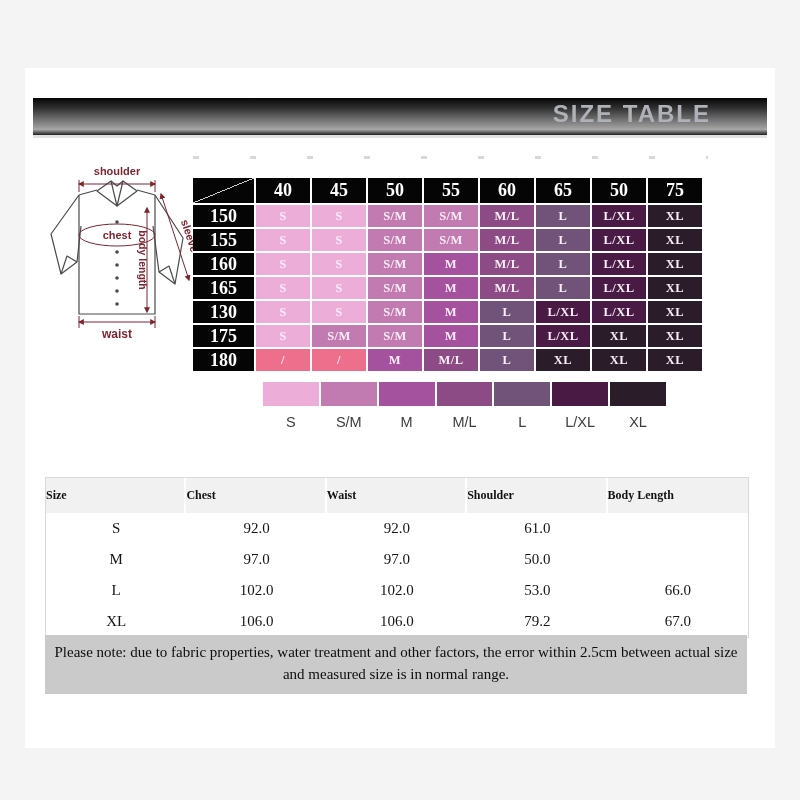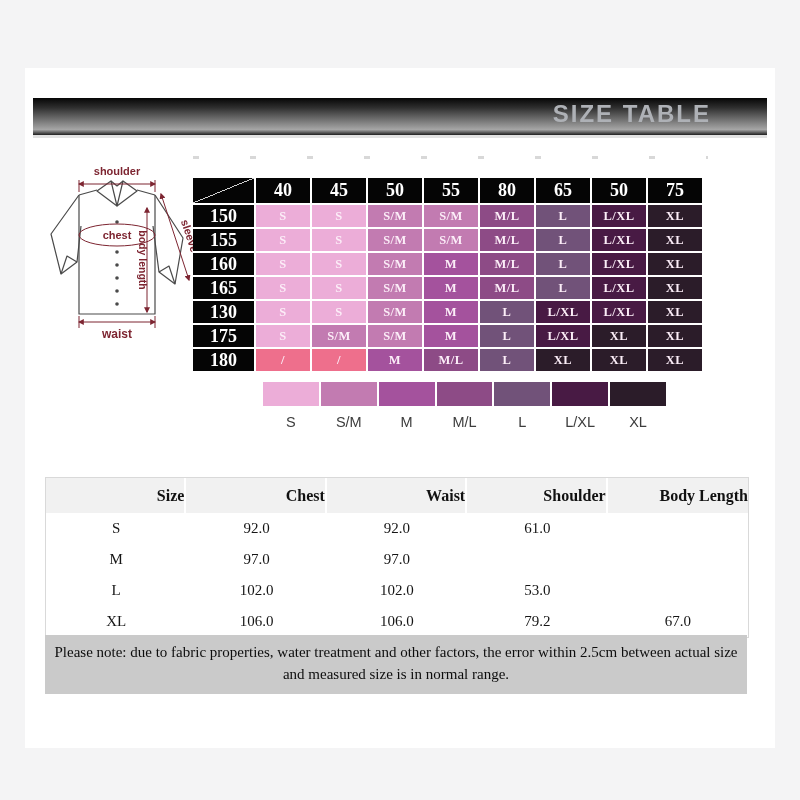--- a/index.html
+++ b/index.html
@@ -60,21 +60,21 @@
     font-family:"Liberation Sans",sans-serif;
   }
   
   .mtable-wrap{
     position:absolute;left:20px;top:409px;width:702px;
     border:1px solid #d9d9d9;background:#ffffff;
     font-family:"Liberation Serif",serif;
   }
   .mt-header{display:grid;grid-template-columns:repeat(5,1fr);background:#f1f1f1;}
   .mt-hcell{
-    height:35px;line-height:35px;text-align:right;font-weight:bold;font-size:16px;color:#111111;
+    height:35px;line-height:35px;text-align:left;font-weight:bold;font-size:12px;color:#111111;
     border-right:2px solid #ffffff;
   }
   .mt-hcell:last-child{border-right:none;}
   .mt-row{display:grid;grid-template-columns:repeat(5,1fr);}
   .mt-cell{height:31px;line-height:31px;text-align:center;font-size:15px;color:#151515;}
   .note{
     position:absolute;left:20px;top:567px;width:702px;
     background:#cacaca;color:#0d0d0d;text-align:center;
     font-family:"Liberation Serif",serif;font-size:15px;line-height:1.45;
     padding:7px 0 8px 0;
@@ -139,21 +139,21 @@
     <text x="102" y="98" font-size="10.5" text-anchor="middle" transform="rotate(90 102 98)">body length</text>
     <text x="80" y="176" font-size="12" text-anchor="middle">waist</text>
   </svg>
 
   <div class="matrix" id="matrix">
       <div class="mcell mhead mcorner"></div>
       <div class="mcell mhead">40</div>
       <div class="mcell mhead">45</div>
       <div class="mcell mhead">50</div>
       <div class="mcell mhead">55</div>
-      <div class="mcell mhead">80</div>
+      <div class="mcell mhead">60</div>
       <div class="mcell mhead">65</div>
       <div class="mcell mhead">50</div>
       <div class="mcell mhead">75</div>
       <div class="mcell mhead">150</div>
       <div class="mcell mval" style="background: rgb(236, 173, 216);">S</div>
       <div class="mcell mval" style="background: rgb(236, 173, 216);">S</div>
       <div class="mcell mval" style="background: rgb(194, 123, 177);">S/M</div>
       <div class="mcell mval" style="background: rgb(194, 123, 177);">S/M</div>
       <div class="mcell mval" style="background: rgb(141, 75, 134);">M/L</div>
       <div class="mcell mval" style="background: rgb(113, 82, 121);">L</div>
@@ -246,26 +246,28 @@
         <div class="mt-row">
           <div class="mt-cell">S</div>
           <div class="mt-cell">92.0</div>
           <div class="mt-cell">92.0</div>
           <div class="mt-cell">61.0</div>
         </div>
         <div class="mt-row">
           <div class="mt-cell">M</div>
           <div class="mt-cell">97.0</div>
           <div class="mt-cell">97.0</div>
+          <div class="mt-cell">50.0</div>
         </div>
         <div class="mt-row">
           <div class="mt-cell">L</div>
           <div class="mt-cell">102.0</div>
           <div class="mt-cell">102.0</div>
           <div class="mt-cell">53.0</div>
+          <div class="mt-cell">66.0</div>
         </div>
         <div class="mt-row">
           <div class="mt-cell">XL</div>
           <div class="mt-cell">106.0</div>
           <div class="mt-cell">106.0</div>
           <div class="mt-cell">79.2</div>
           <div class="mt-cell">67.0</div>
         </div>
       </div>
   </div>

